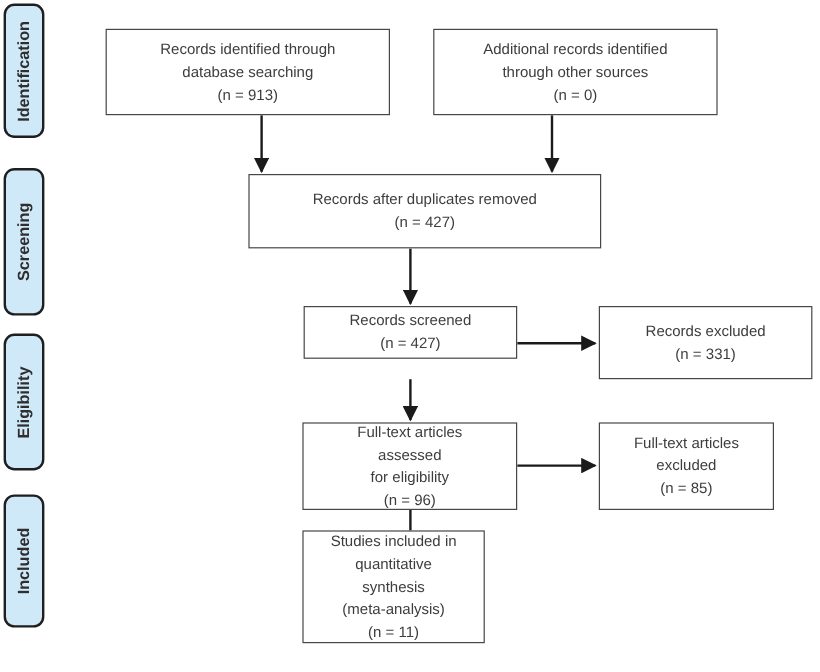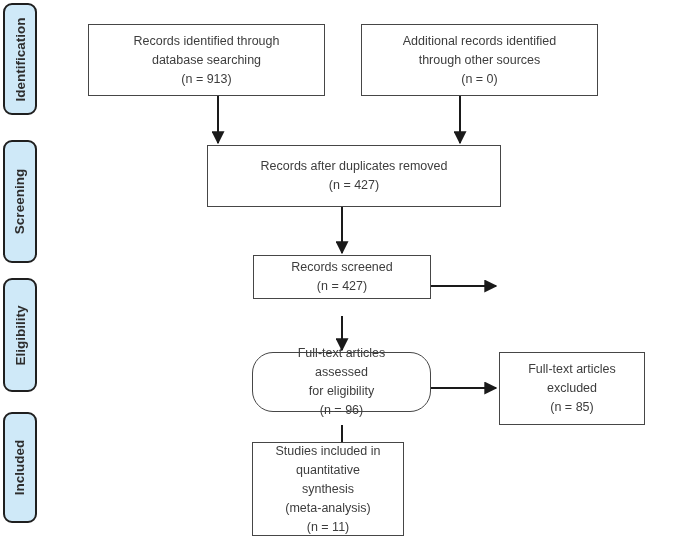--- a/index.html
+++ b/index.html
@@ -62,21 +62,21 @@
     line-height: 19px;
     color: #3d3d3d;
     white-space: pre-line;
     padding: 2px 20px;
   }
   .box-records-identified { left: 88px;  top: 24px;  width: 237px; height: 72px; }
   .box-additional-records { left: 361px; top: 24px;  width: 237px; height: 72px; text-align: center; }
   .box-after-duplicates   { left: 195px; top: 145px; width: 294px; height: 62px; margin-left: 12px; }
   .box-records-screened   { left: 253px; top: 255px; width: 178px; height: 44px; }
   .box-records-excluded   { left: 499px; top: 255px; width: 178px; height: 61px; }
-  .box-fulltext-assessed  { left: 252px; top: 352px; width: 179px; height: 60px; border-radius: 21px; }
+  .box-fulltext-assessed  { left: 252px; top: 352px; width: 179px; height: 73px; }
   .box-fulltext-excluded  { left: 499px; top: 352px; width: 146px; height: 73px; }
   .box-studies-included   { left: 252px; top: 442px; width: 152px; height: 94px; }
 </style>
 </head>
 <body>
 
 <div class="canvas">
 
   <svg class="arrow-layer" width="683" height="560" viewBox="0 0 683 560" xmlns="http://www.w3.org/2000/svg">
     <defs>
@@ -109,20 +109,22 @@
   <div class="fbox box-records-identified">Records identified through
 database searching
 (n = 913)</div>
   <div class="fbox box-additional-records">Additional records identified
 through other sources
 (n = 0)</div>
   <div class="fbox box-after-duplicates">Records after duplicates removed
 (n = 427)</div>
   <div class="fbox box-records-screened">Records screened
 (n = 427)</div>
+  <div class="fbox box-records-excluded">Records excluded
+(n = 331)</div>
   <div class="fbox box-fulltext-assessed">Full-text articles assessed
 for eligibility
 (n = 96)</div>
   <div class="fbox box-fulltext-excluded">Full-text articles excluded
 (n = 85)</div>
   <div class="fbox box-studies-included">Studies included in
 quantitative synthesis
 (meta-analysis)
 (n = 11)</div>
 

